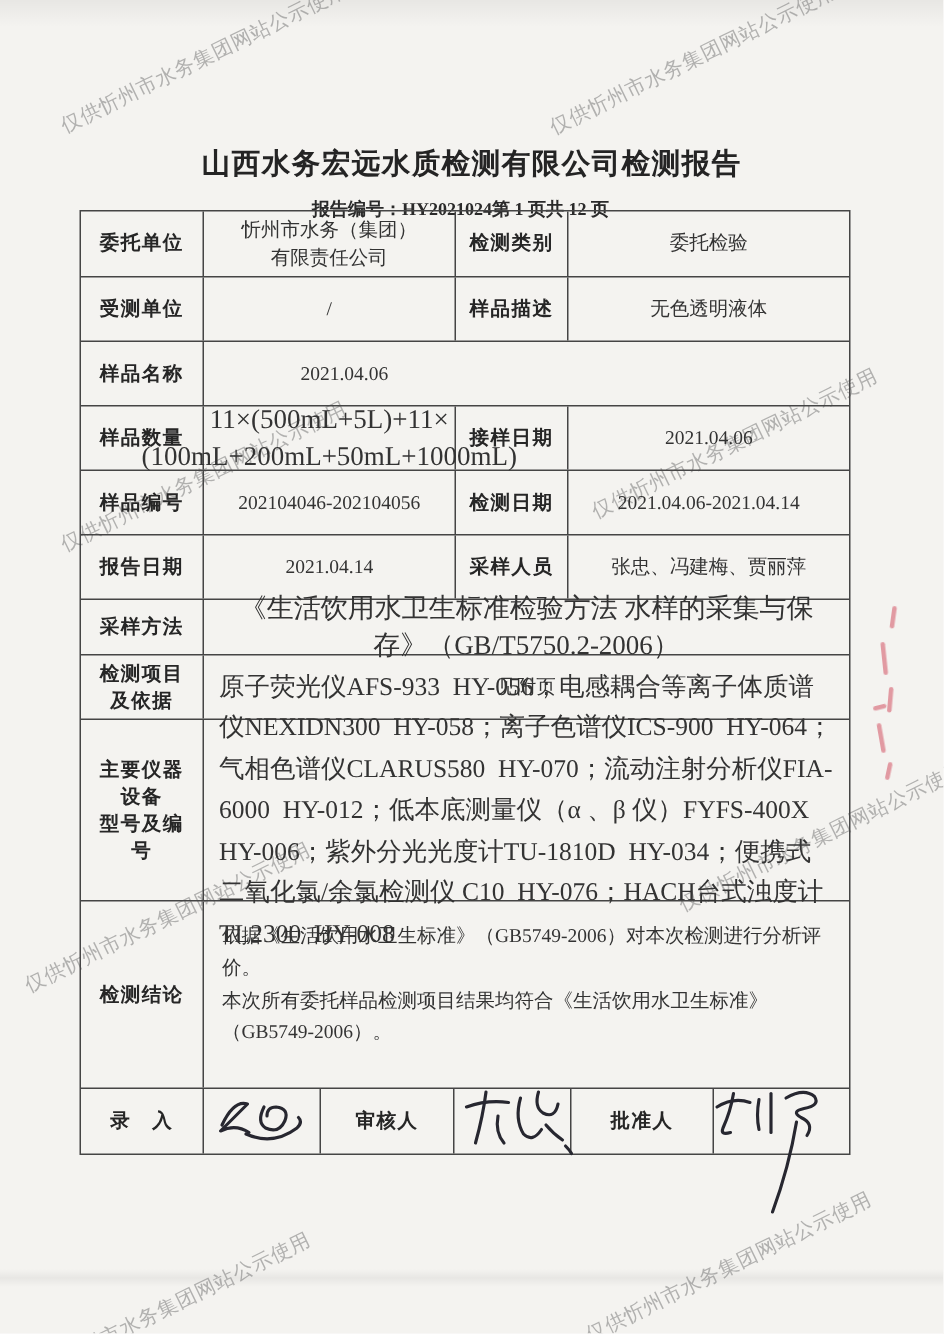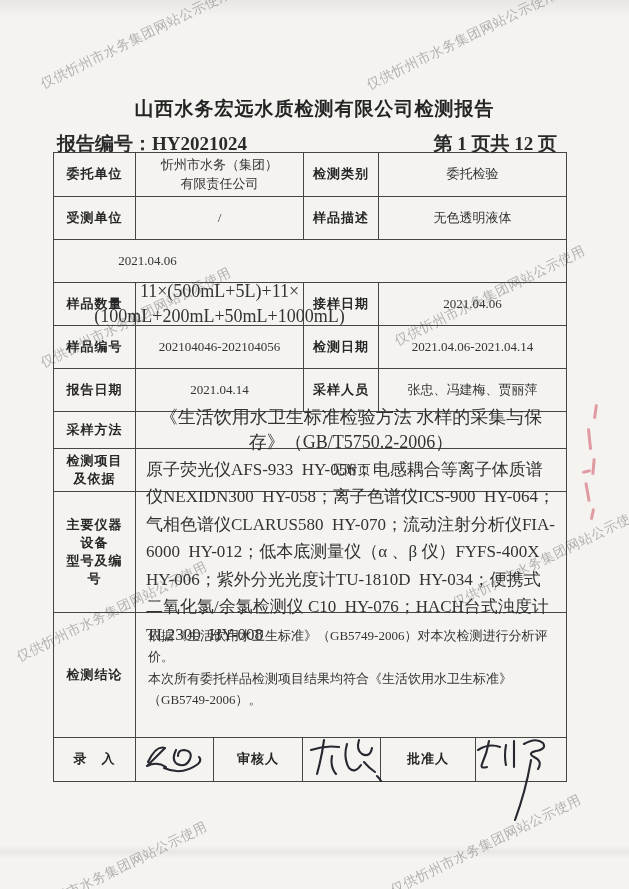--- a/index.html
+++ b/index.html
@@ -23,23 +23,23 @@
     font-size:13.5px;letter-spacing:.5px;color:rgba(122,122,122,.55);
     white-space:nowrap;pointer-events:none;z-index:3;}
 
   
   .bleed{position:absolute;background:#cf4357;opacity:.5;border-radius:2px;filter:blur(.4px);z-index:2;}
 
   .title{position:absolute;top:96px;left:0;width:629px;text-align:center;
     font-family:"Liberation Sans","DejaVu Sans",sans-serif;font-weight:bold;
     font-size:19px;letter-spacing:1px;color:#242424;z-index:4;}
   .meta-line{position:absolute;top:131px;left:57px;width:500px;display:flex;
-    justify-content:space-between;font-size:19px;font-weight:bold;color:#2a2a2a;z-index:4;}
+    justify-content:center;font-size:12px;font-weight:bold;color:#2a2a2a;z-index:4;}
 
-  .doc-table{position:absolute;left:53px;top:152px;width:512px;
+  .doc-table{position:absolute;left:53px;top:140px;width:512px;
     border:1px solid #454545;z-index:4;background:transparent;}
   .row{display:flex;box-sizing:border-box;border-bottom:1px solid #454545;}
   .row:last-child{border-bottom:none;}
   .cell{box-sizing:border-box;border-right:1px solid #454545;
     display:flex;align-items:center;justify-content:center;text-align:center;
     padding:2px 6px;font-size:13px;line-height:1.4;white-space:pre-line;color:#333;}
   .cell:last-child{border-right:none;}
   .lbl{font-family:"Liberation Sans","DejaVu Sans",sans-serif;font-weight:bold;
     letter-spacing:1px;color:#262626;}
   .w82{width:82px}.w168{width:168px}.w75{width:75px}.w187{width:187px}
@@ -94,20 +94,21 @@
     </div>
 
     <div class="row" style="height:43px">
       <div class="cell lbl w82">受测单位</div>
       <div class="cell w168">/</div>
       <div class="cell lbl w75">样品描述</div>
       <div class="cell w187">无色透明液体</div>
     </div>
 
     <div class="row" style="height:43px">
+      <div class="cell lbl w82">样品名称</div>
       <div class="cell w187">2021.04.06</div>
     </div>
 
     <div class="row" style="height:43px">
       <div class="cell lbl w82">样品数量</div>
       <div class="cell w168 small">11×(500mL+5L)+11×
 (100mL+200mL+50mL+1000mL)</div>
       <div class="cell lbl w75">接样日期</div>
       <div class="cell w187">2021.04.06</div>
     </div>

